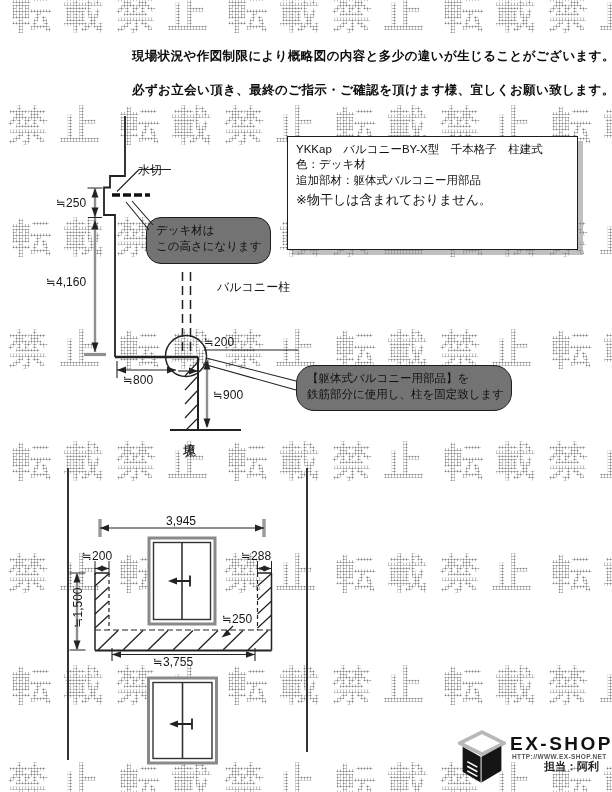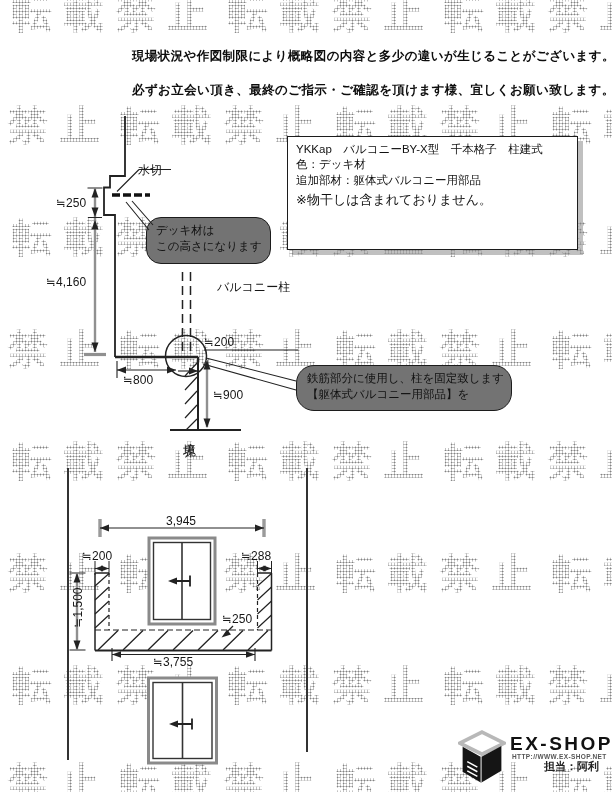--- a/index.html
+++ b/index.html
@@ -90,22 +90,22 @@
     <div class="spec-line">追加部材：躯体式バルコニー用部品</div>
     <div class="spec-note">※物干しは含まれておりません。</div>
   </div>
 
   <div class="callout" id="callout-deck">
     <div class="cl">デッキ材は</div>
     <div class="cl">この高さになります</div>
   </div>
 
   <div class="callout" id="callout-parts">
+    <div class="cl">【躯体式バルコニー用部品】を</div>
     <div class="cl">鉄筋部分に使用し、柱を固定致します</div>
-    <div class="cl">【躯体式バルコニー用部品】を</div>
   </div>
 
   <svg class="lines" width="612" height="792" viewBox="0 0 612 792">
     <g stroke="#222" fill="none">
 
       <path d="M125,116 V176 H110 V187.5 H104 V215 H115 V357" stroke-width="1.8"></path>
 
       <path d="M112,195 H150" stroke-width="3.4" stroke-dasharray="8 3" stroke="#111"></path>
 
       <path d="M139,169.5 H171 M139,169.5 L117,191.5" stroke-width="1.1"></path>

